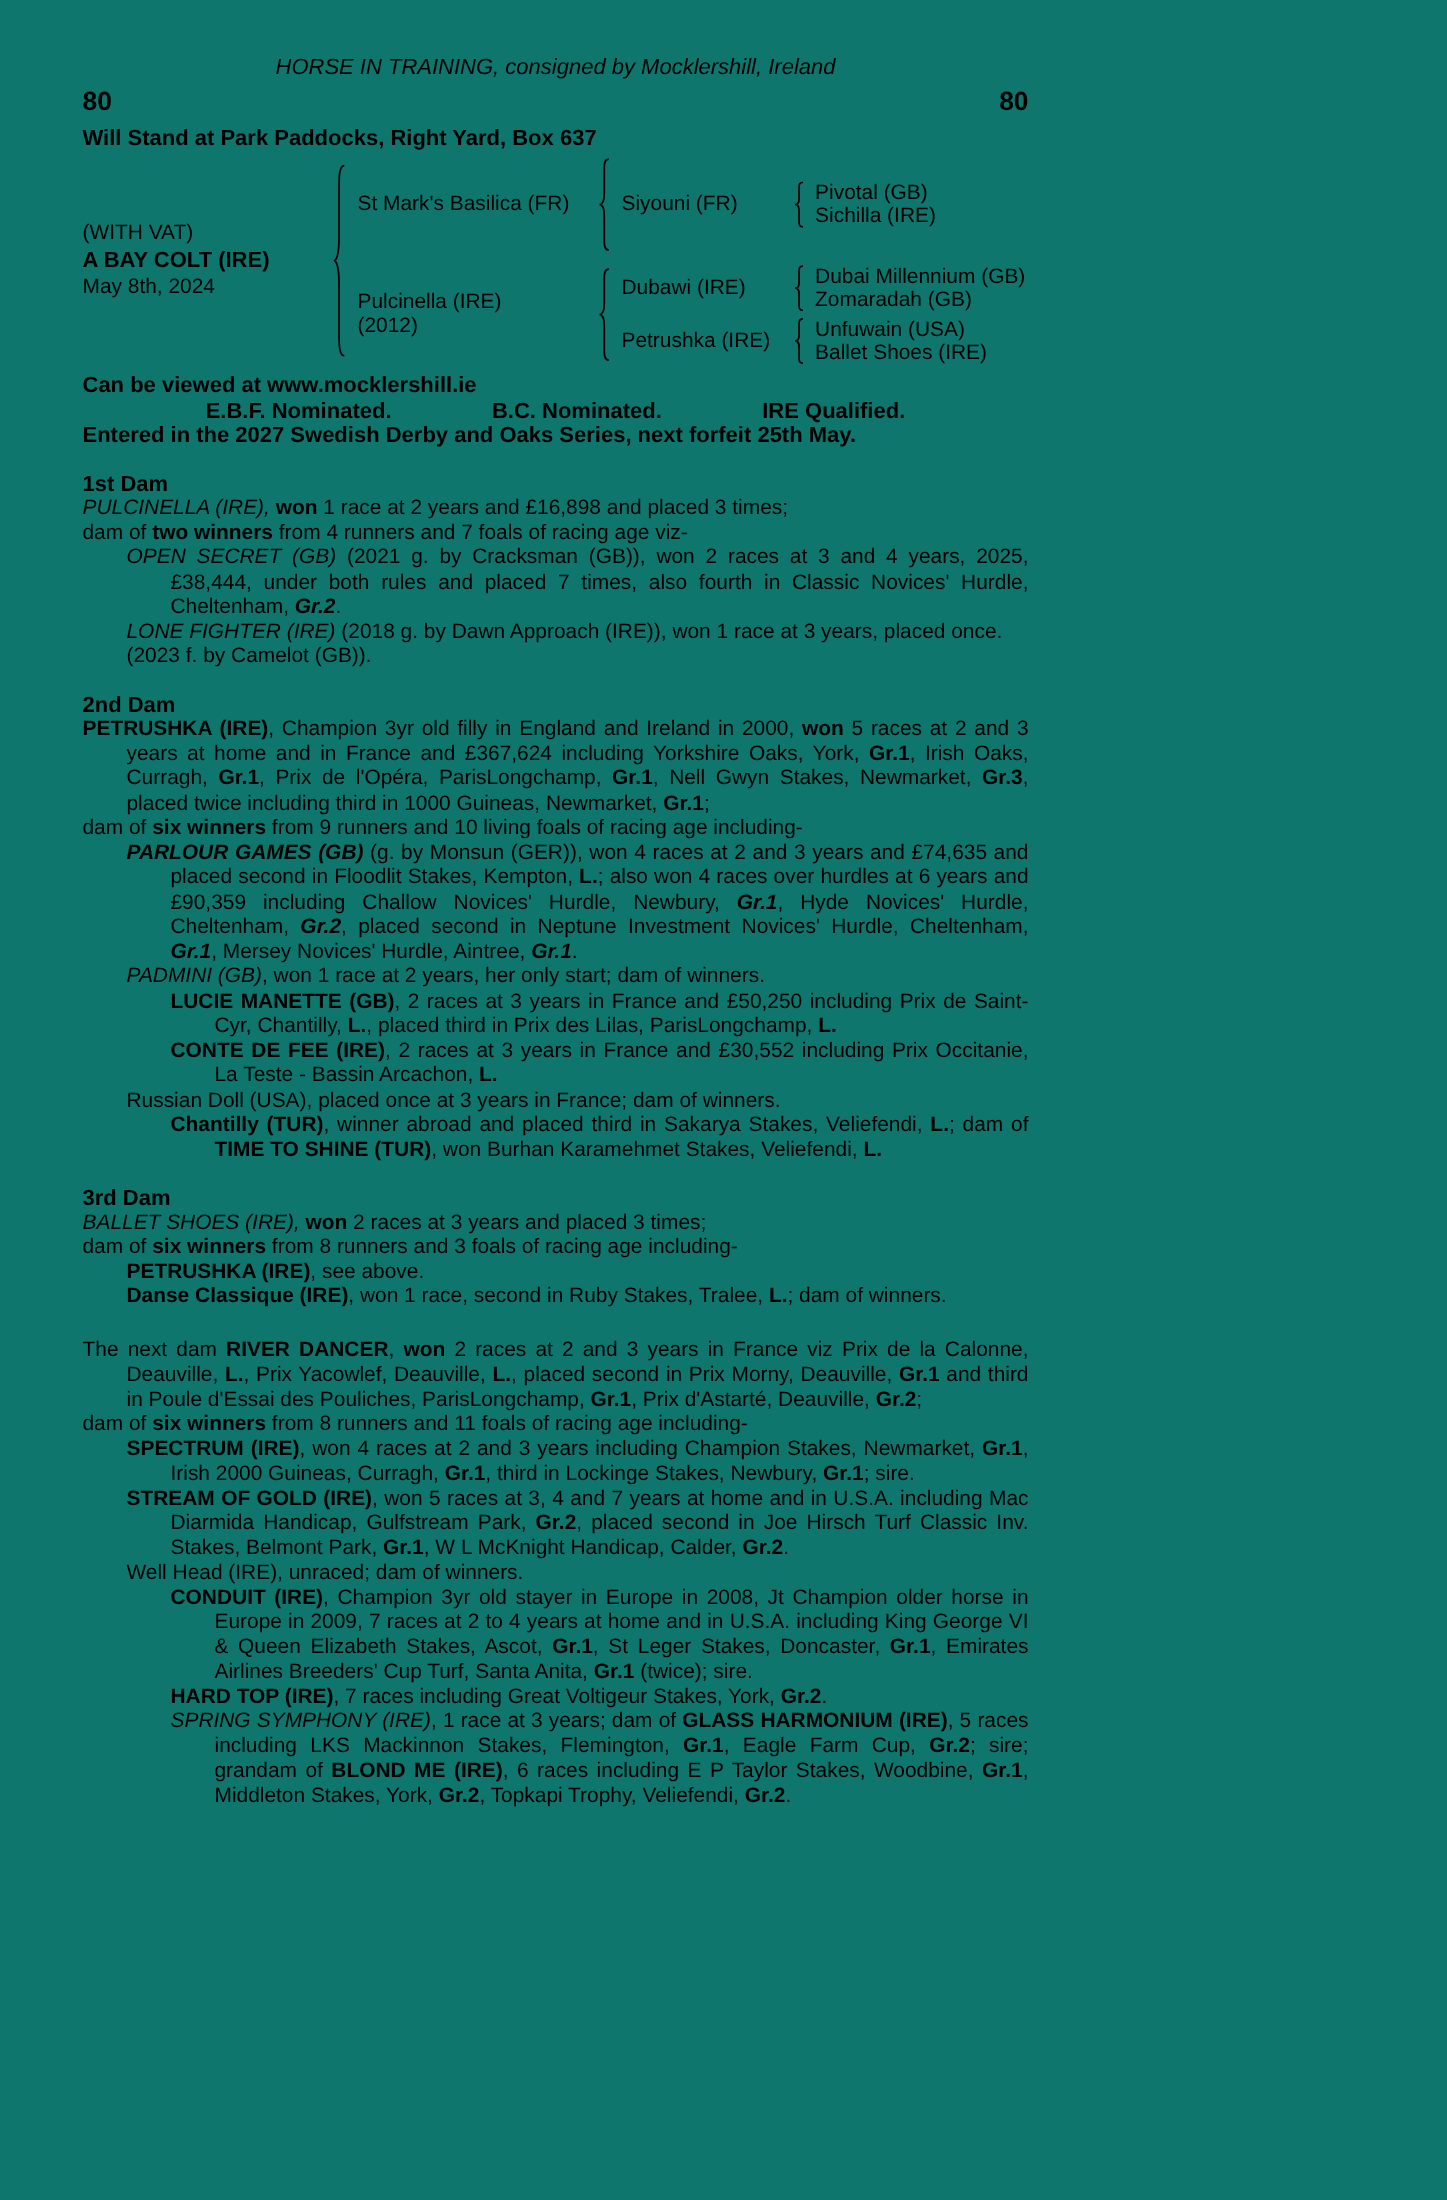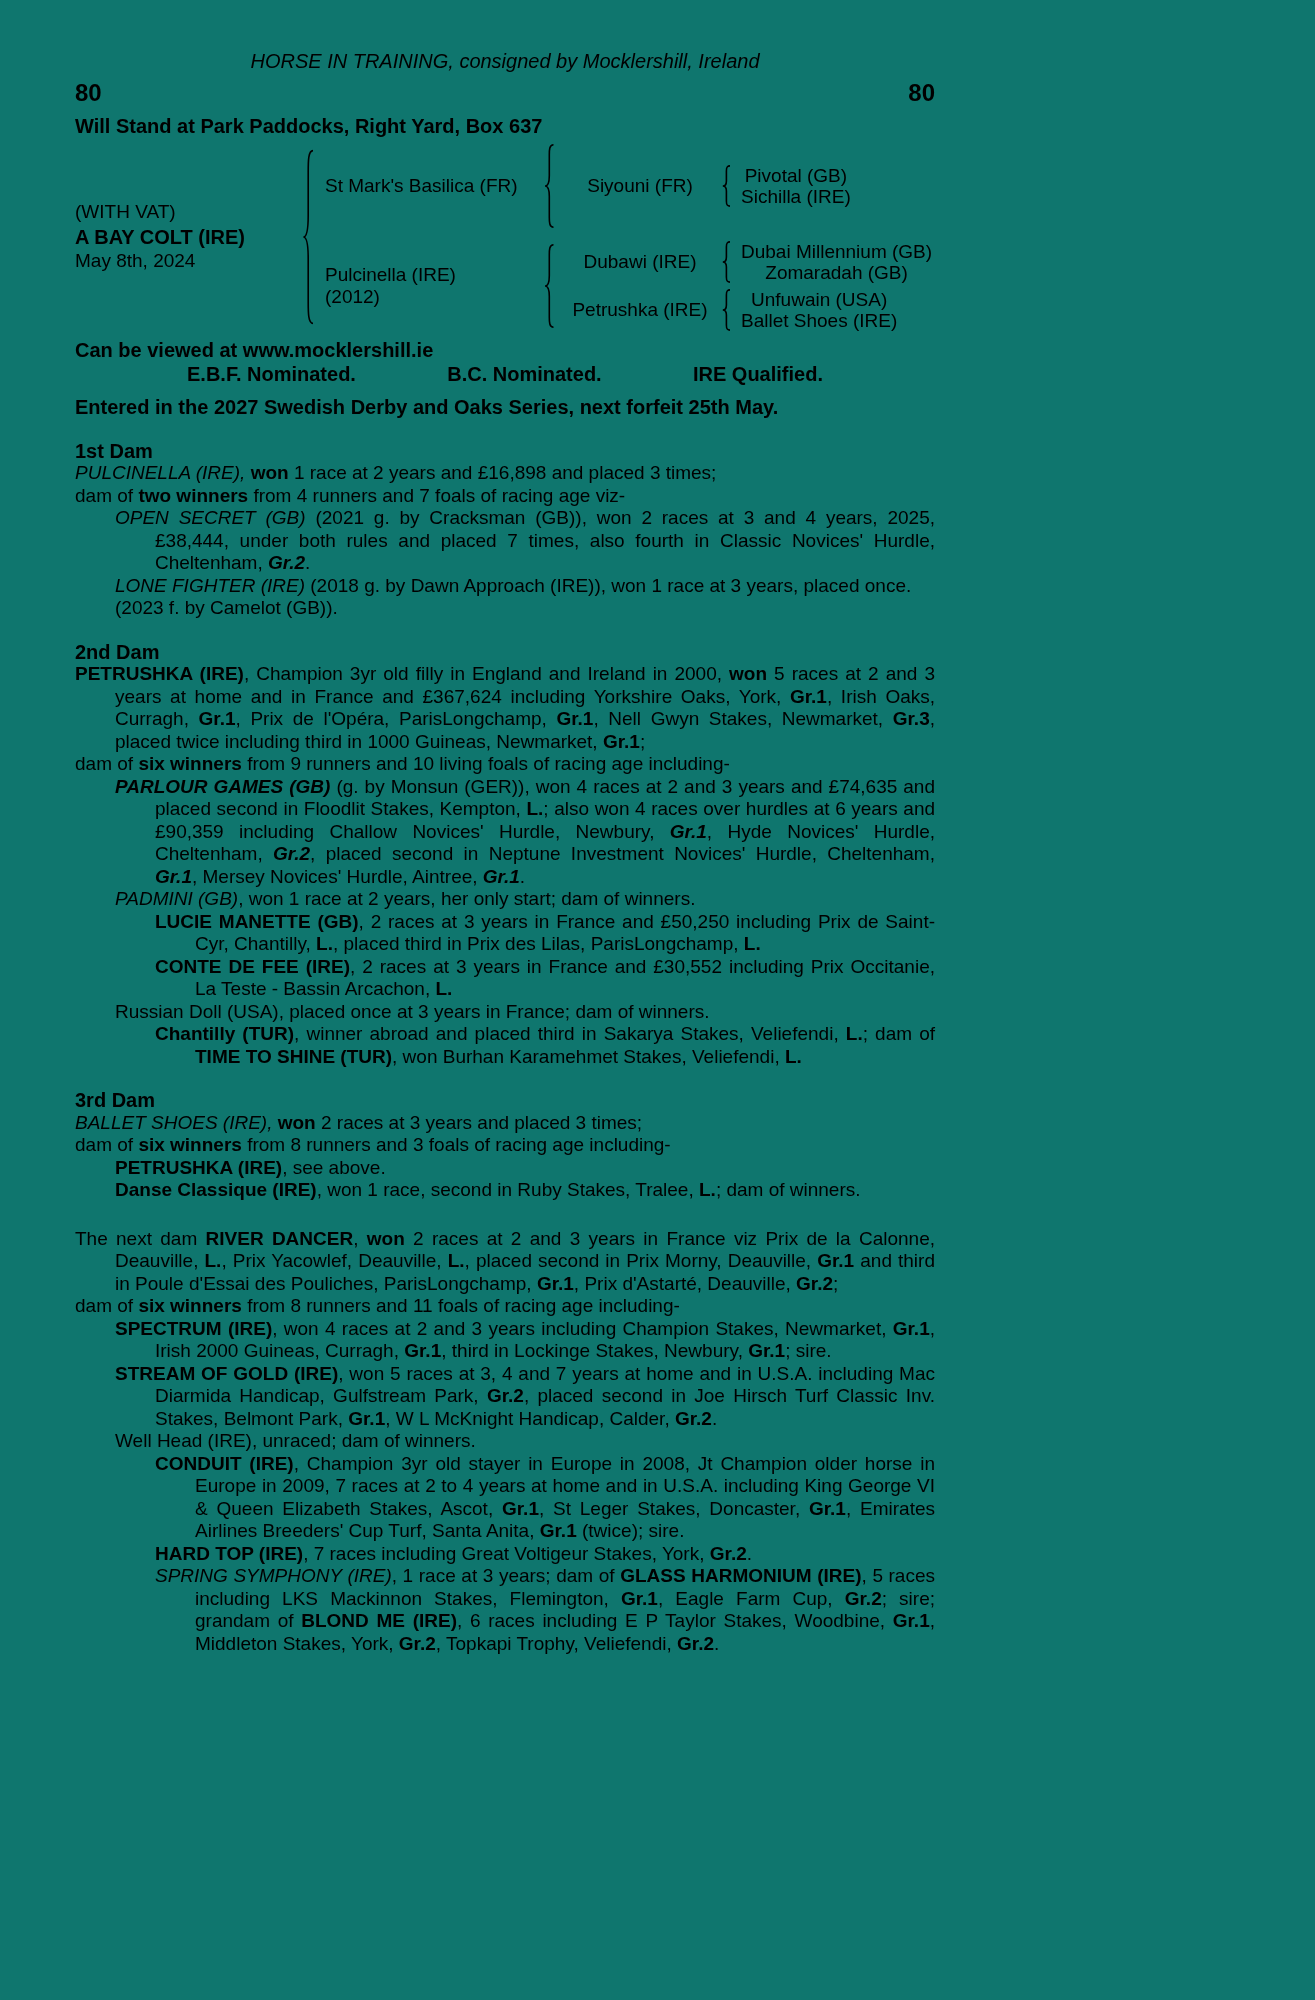--- a/index.html
+++ b/index.html
@@ -14,31 +14,31 @@
   .stand-line{font-weight:bold;font-size:20px;margin-bottom:6px;}
 
   
   .pedigree{display:flex;align-items:center;margin:4px 0 8px 0;}
   .ped-identity{width:220px;flex:0 0 auto;}
   .ped-identity .vat{margin-bottom:2px;}
   .ped-identity .name{font-weight:bold;font-size:20px;margin-bottom:2px;white-space:nowrap;}
   .ped-g2col{display:flex;flex-direction:column;gap:12px;}
   .ped-g2block{display:flex;align-items:center;}
   .ped-g2name{width:212px;flex:0 0 auto;white-space:nowrap;}
-  .ped-g3col{display:flex;flex-direction:column;gap:6px;text-align:center;}
+  .ped-g3col{display:flex;flex-direction:column;gap:6px;}
   .ped-g3block{display:flex;align-items:center;}
   .ped-g3name{width:150px;flex:0 0 auto;white-space:nowrap;}
   .ped-g4col{display:flex;flex-direction:column;}
   .g4line{line-height:21px;white-space:nowrap;}
   .brace{flex:0 0 auto;margin:0 8px 0 6px;display:block;}
 
   
   .notices{font-weight:bold;font-size:20px;margin-bottom:2px;}
   .notice-center{text-align:left;margin-bottom:1px;}
-  .nom-row{display:flex;justify-content:space-between;padding:0 112px;margin-bottom:11px;}
+  .nom-row{display:flex;justify-content:space-between;padding:0 112px;margin-bottom:0;}
 
   
   .sec-heading{font-weight:bold;font-size:20px;margin-top:21px;}
   .section.no-heading{margin-top:26px;}
   .para{text-align:justify;}
   .indent-0{padding-left:40px;text-indent:-40px;}
   .indent-1{padding-left:80px;text-indent:-40px;}
   .indent-2{padding-left:120px;text-indent:-40px;}
   .seg-n{font-weight:normal;font-style:normal;}
   .seg-b{font-weight:bold;}

